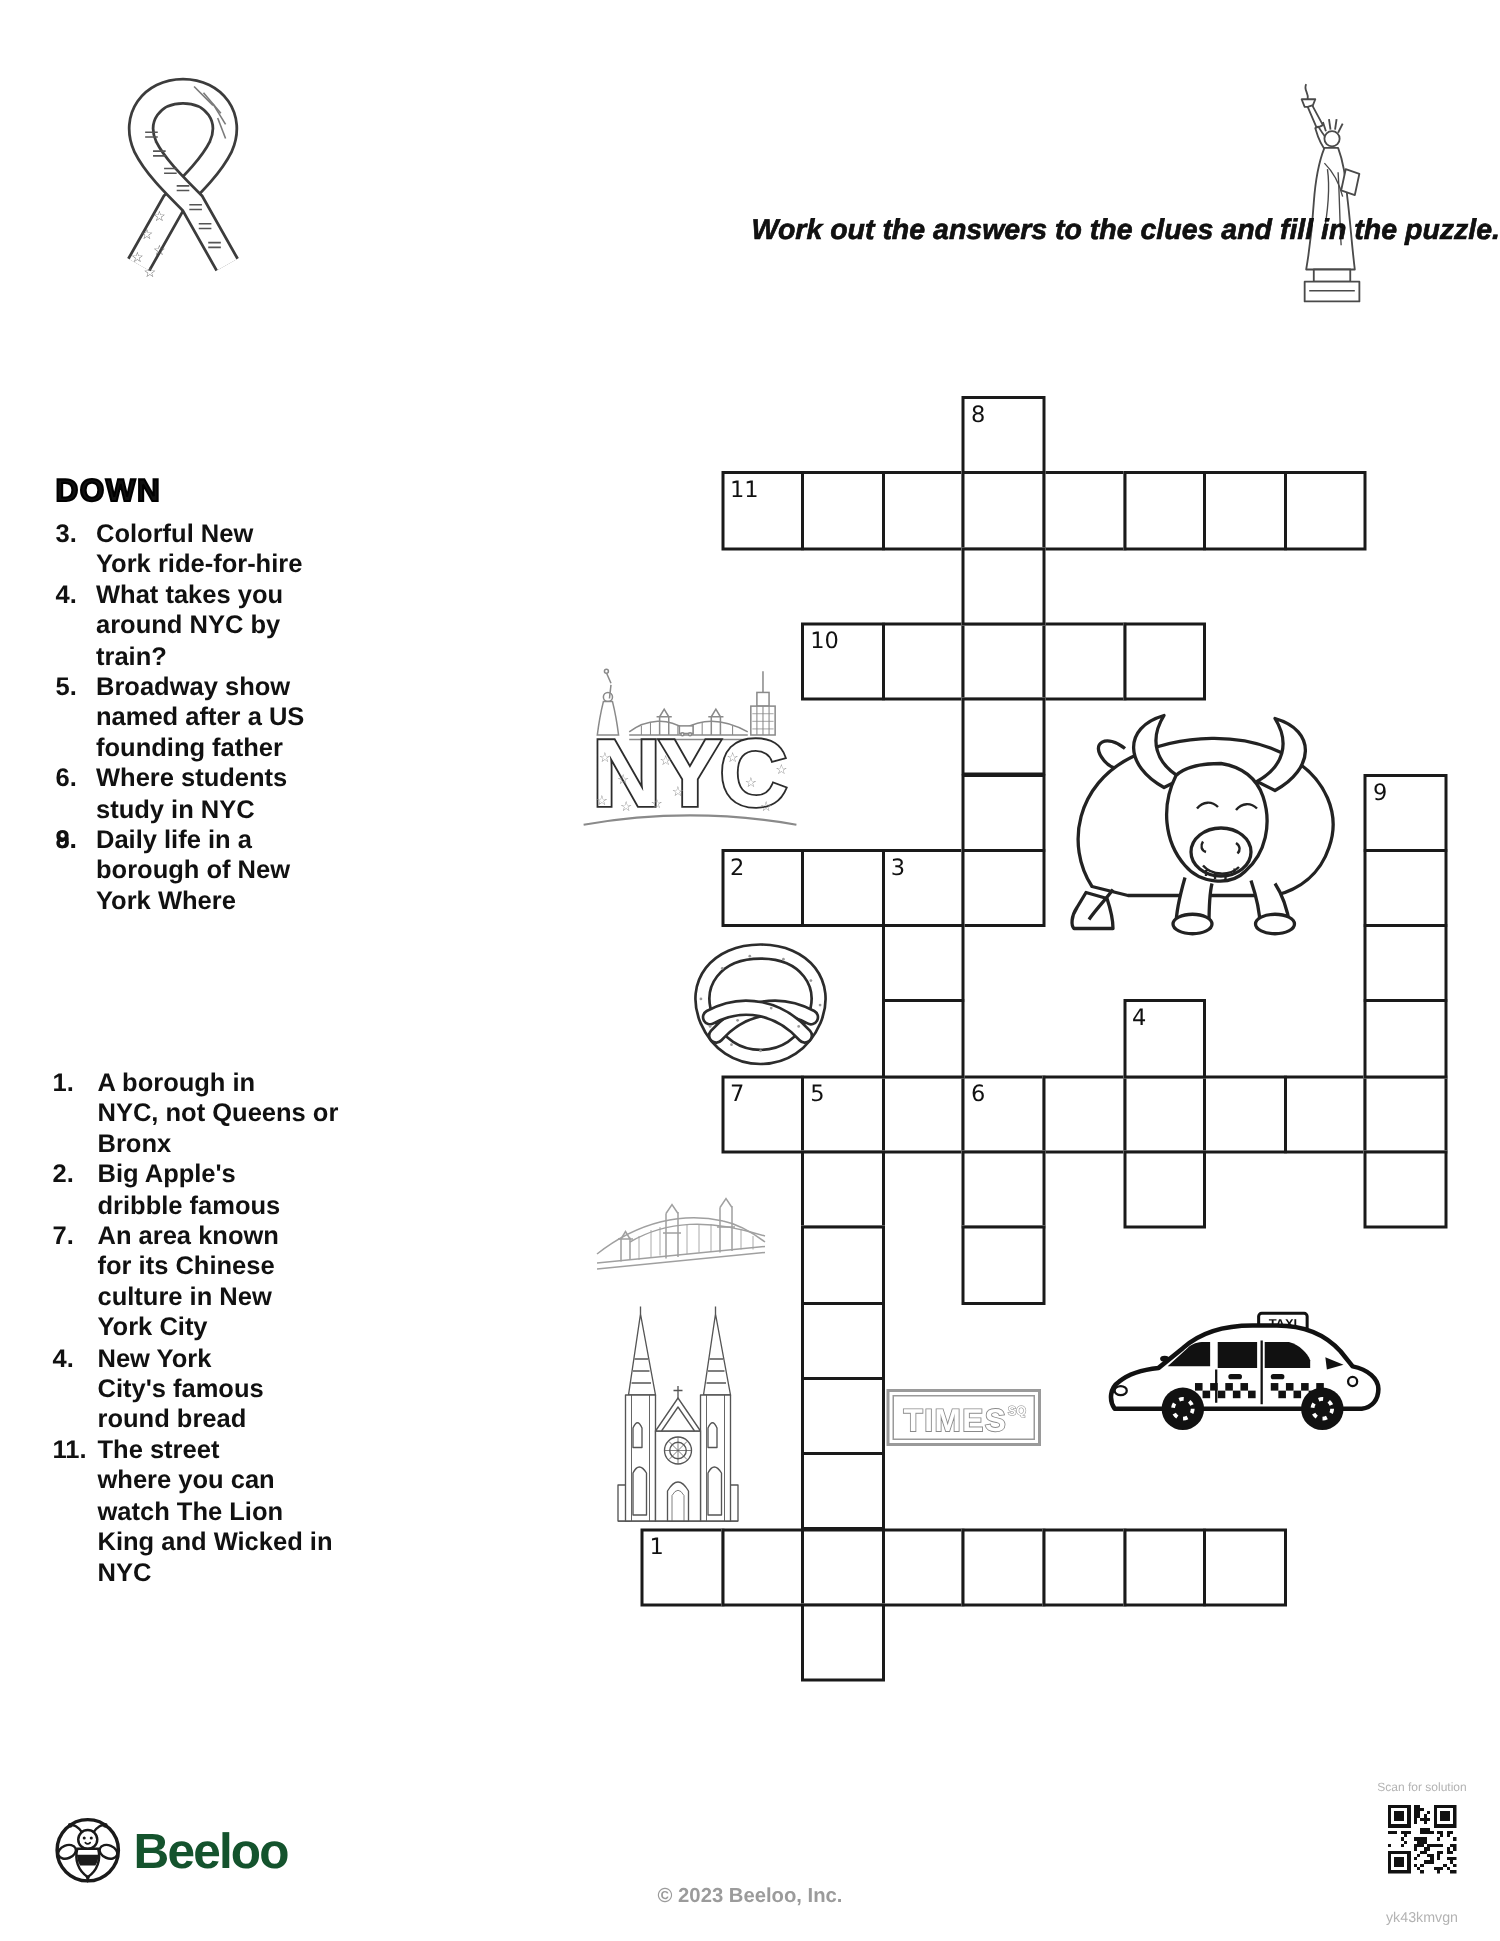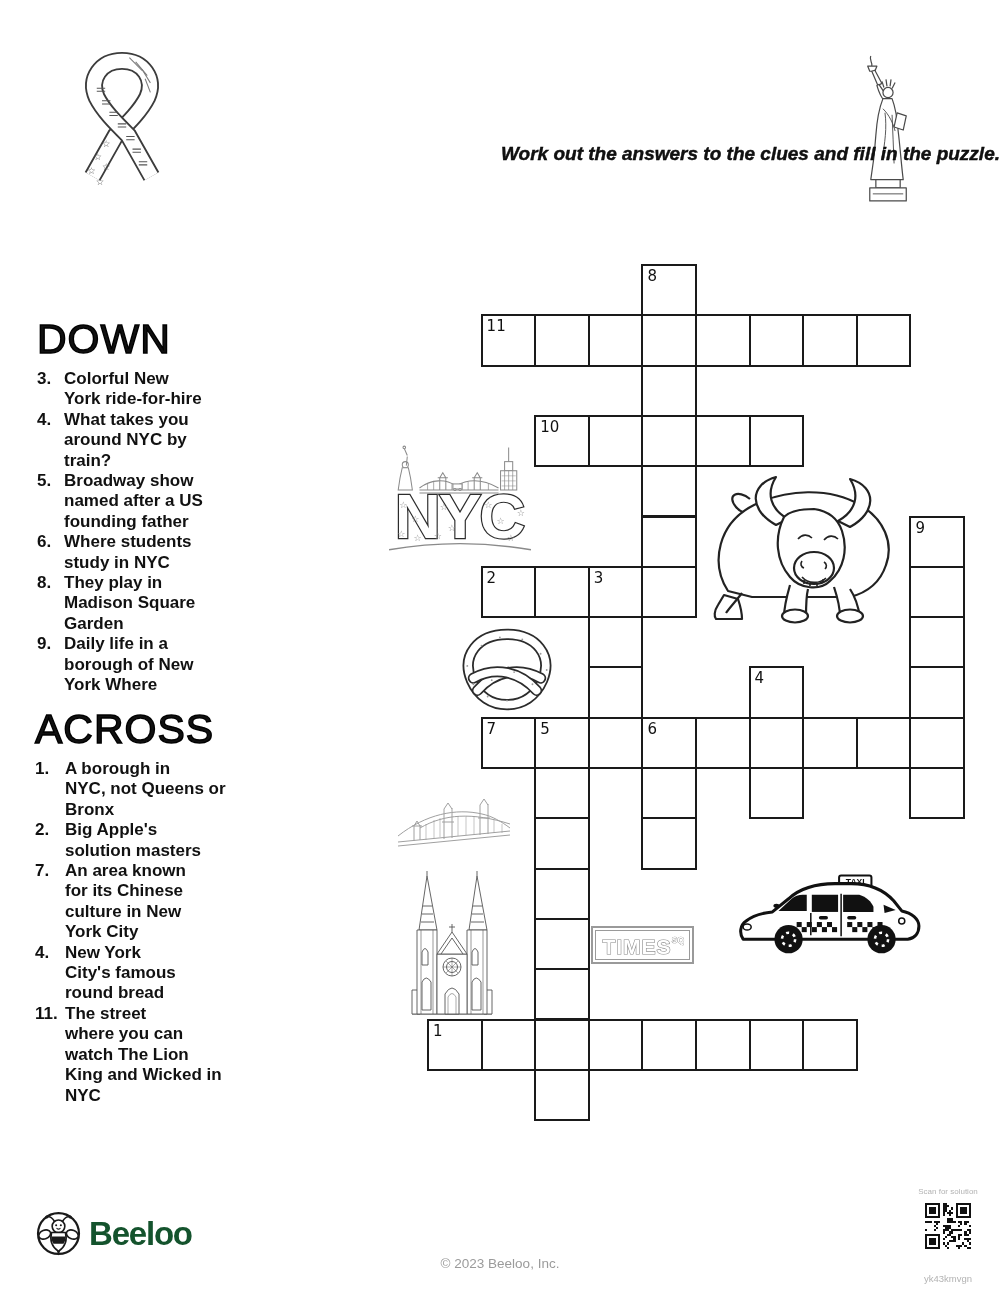--- a/index.html
+++ b/index.html
@@ -5,41 +5,41 @@
   html,body{margin:0;padding:0;background:#fff;}
   #page{position:relative;width:1000px;height:1294px;background:#fff;overflow:hidden;
         font-family:"Liberation Sans",sans-serif;color:#111;}
   .abs{position:absolute;}
   
   #title{left:0;right:0;top:68px;text-align:center;font-size:47px;font-weight:bold;
          letter-spacing:-0.5px;-webkit-text-stroke:1.6px #000;}
   #subtitle{left:0;right:0;top:143px;text-align:right;font-size:19px;font-weight:bold;
             font-style:italic;-webkit-text-stroke:0.4px #000;}
   
-  .clue-head{font-size:41px;font-weight:normal;-webkit-text-stroke:1.4px #000;letter-spacing:1px;}
+  .clue-head{font-size:21px;font-weight:bold;-webkit-text-stroke:1.4px #000;letter-spacing:1px;}
   .clue-list{margin-top:6px;font-size:17px;font-weight:bold;line-height:20.4px;}
   .clue{position:relative;}
   #down-clues{left:37px;top:316px;width:230px;}
   #across-clues{left:35px;top:706px;width:240px;}
   #down-clues .clue{padding-left:27px;}
   #across-clues .clue{padding-left:30px;}
   .cnum{position:absolute;left:0;top:0;}
   .ctext{display:block;white-space:pre-line;}
   
   .cell{position:absolute;width:55.6px;height:52.3px;box-sizing:border-box;
         border:2px solid #1a1a1a;background:#fff;}
   .cellnum{position:absolute;left:4px;top:1px;font-family:"DejaVu Sans",sans-serif;
            font-size:15px;color:#111;}
   
   #times-sign{left:591px;top:926px;width:103px;height:38px;border:2px solid #9a9a9a;
               box-sizing:border-box;background:#fff;}
   #times-sign .inner{position:absolute;inset:2px;border:1px solid #9a9a9a;}
   
   #brand-text{left:89px;top:1215px;font-size:33px;font-weight:bold;letter-spacing:-1.2px;color:#14532d;}
-  #copyright{left:0;right:0;top:1256px;text-align:center;font-size:13.5px;color:#9b9b9b;}
+  #copyright{left:0;right:0;top:1256px;text-align:center;font-size:13.5px;color:#9b9b9b;font-weight:bold;}
   #scan-block{left:900px;top:1187px;width:96px;text-align:center;color:#b3b3b3;}
   #scan-label{font-size:8px;}
   #qr-wrap{margin:7px auto 0 auto;width:46px;height:46px;}
   #qr-code-text{font-size:9.5px;margin-top:24px;}
   svg text{font-family:"Liberation Sans",sans-serif;}
 </style>
 </head>
 <body>
 
 <div id="page">
@@ -128,46 +128,42 @@
 named after a US
 founding father</span>
         </div>
         <div class="clue">
           <span class="cnum">6.</span>
           <span class="ctext">Where students
 study in NYC</span>
         </div>
         <div class="clue">
           <span class="cnum">8.</span>
-          <span class="ctext">They play in
-Madison Square
-Garden</span>
         </div>
         <div class="clue">
           <span class="cnum">9.</span>
           <span class="ctext">Daily life in a
 borough of New
 York Where</span>
         </div>
       </div>
   </div>
 
   <div class="abs" id="across-clues">
-    <div class="clue-head">ACROSS</div>
     <div class="clue-list">
         <div class="clue">
           <span class="cnum">1.</span>
           <span class="ctext">A borough in
 NYC, not Queens or
 Bronx</span>
         </div>
         <div class="clue">
           <span class="cnum">2.</span>
           <span class="ctext">Big Apple's
-solution masters</span>
+dribble famous</span>
         </div>
         <div class="clue">
           <span class="cnum">7.</span>
           <span class="ctext">An area known
 for its Chinese
 culture in New
 York City</span>
         </div>
         <div class="clue">
           <span class="cnum">4.</span>

